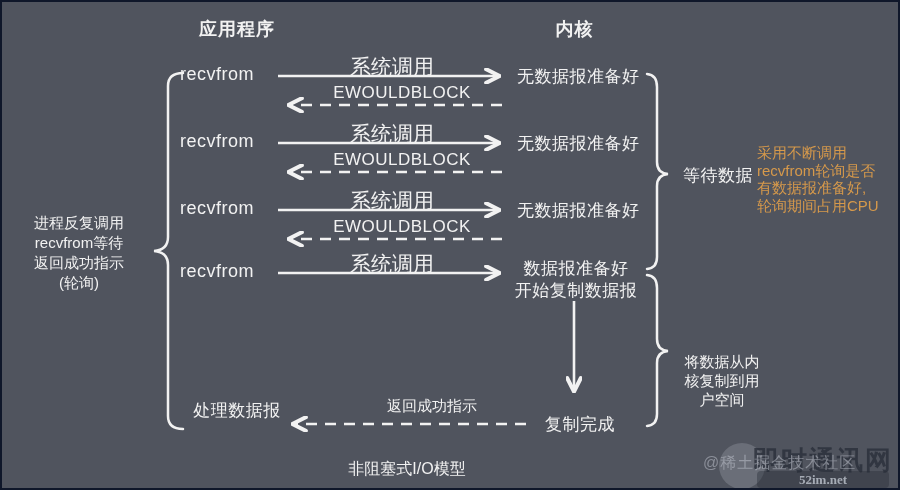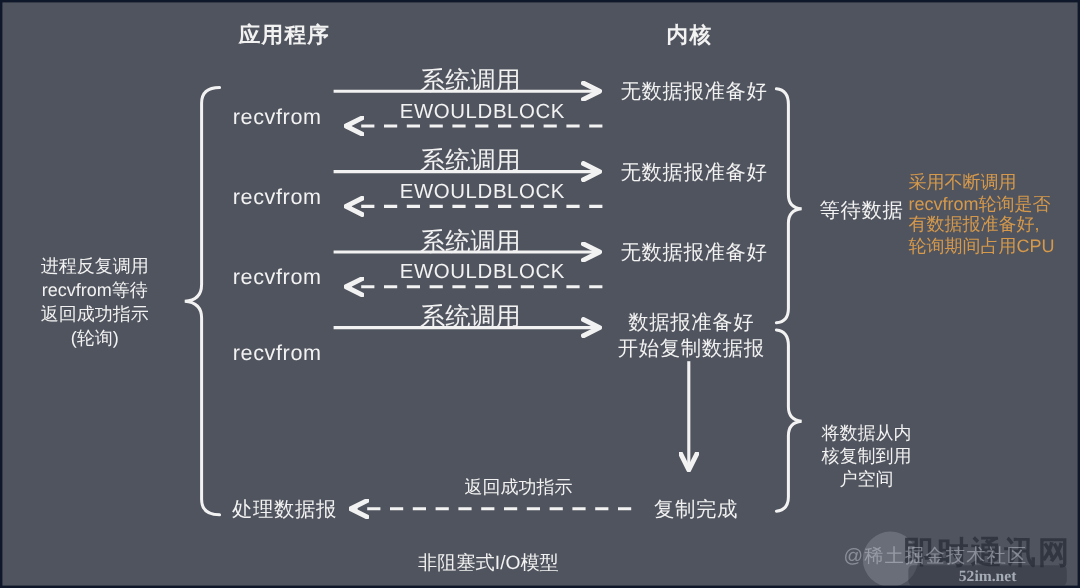--- a/index.html
+++ b/index.html
@@ -9,21 +9,21 @@
     height: 490px;
     box-sizing: border-box;
     background: #50545E;
     border: 2px solid #0f172a;
     overflow: hidden;
     font-family: "Liberation Sans", "DejaVu Sans", sans-serif;
     color: #f2f2f2;
   }
   .abs { position:absolute; }
   .ctr { text-align:center; }
-  .rgt { text-align:right;margin-top:23px; }
+  .rgt { text-align:left; }
   .hdr { font-size:18px; font-weight:bold; letter-spacing:1px; }
   .recv { font-size:18px; letter-spacing:0.5px; }
   .call { font-size:21px; }
   .err  { font-size:17px; letter-spacing:0.5px; }
   .kern { font-size:17px; letter-spacing:0.5px; }
   .note { font-size:15px; line-height:20px; }
   .poll { font-size:15px; line-height:17.5px; color:#d6994b; }
   .copyn{ font-size:15px; line-height:19px;margin-top:30px; }
   .small{ font-size:15px; }
   svg.layer { position:absolute; left:0; top:0; width:896px; height:486px; }
@@ -114,21 +114,21 @@
 
   <div class="abs poll" style="left:755px; top:142px; width:145px;">
     <div>采用不断调用</div>
     <div>recvfrom轮询是否</div>
     <div>有数据报准备好,</div>
     <div>轮询期间占用CPU</div>
   </div>
 
   <div class="abs small ctr" style="left:360px; top:395px; width:140px;">返回成功指示</div>
   <div class="abs kern ctr" style="left:533px; top:411px; width:90px;">复制完成</div>
-  <div class="abs kern ctr" style="left:183px; top:411px; width:104px;text-align:center;">处理数据报</div>
+  <div class="abs kern ctr" style="left:183px; top:397px; width:104px;text-align:center;">处理数据报</div>
 
   <div class="abs ctr" style="left:330px; top:457px; width:150px; font-size:16px;">非阻塞式I/O模型</div>
 
   <div class="wm">
     <div class="wm-circle"></div>
     <div class="wm-site">即时通讯网</div>
     <div class="wm-comm">@稀土掘金技术社区</div>
     <div class="wm-url">52im.net</div>
   </div>
 

